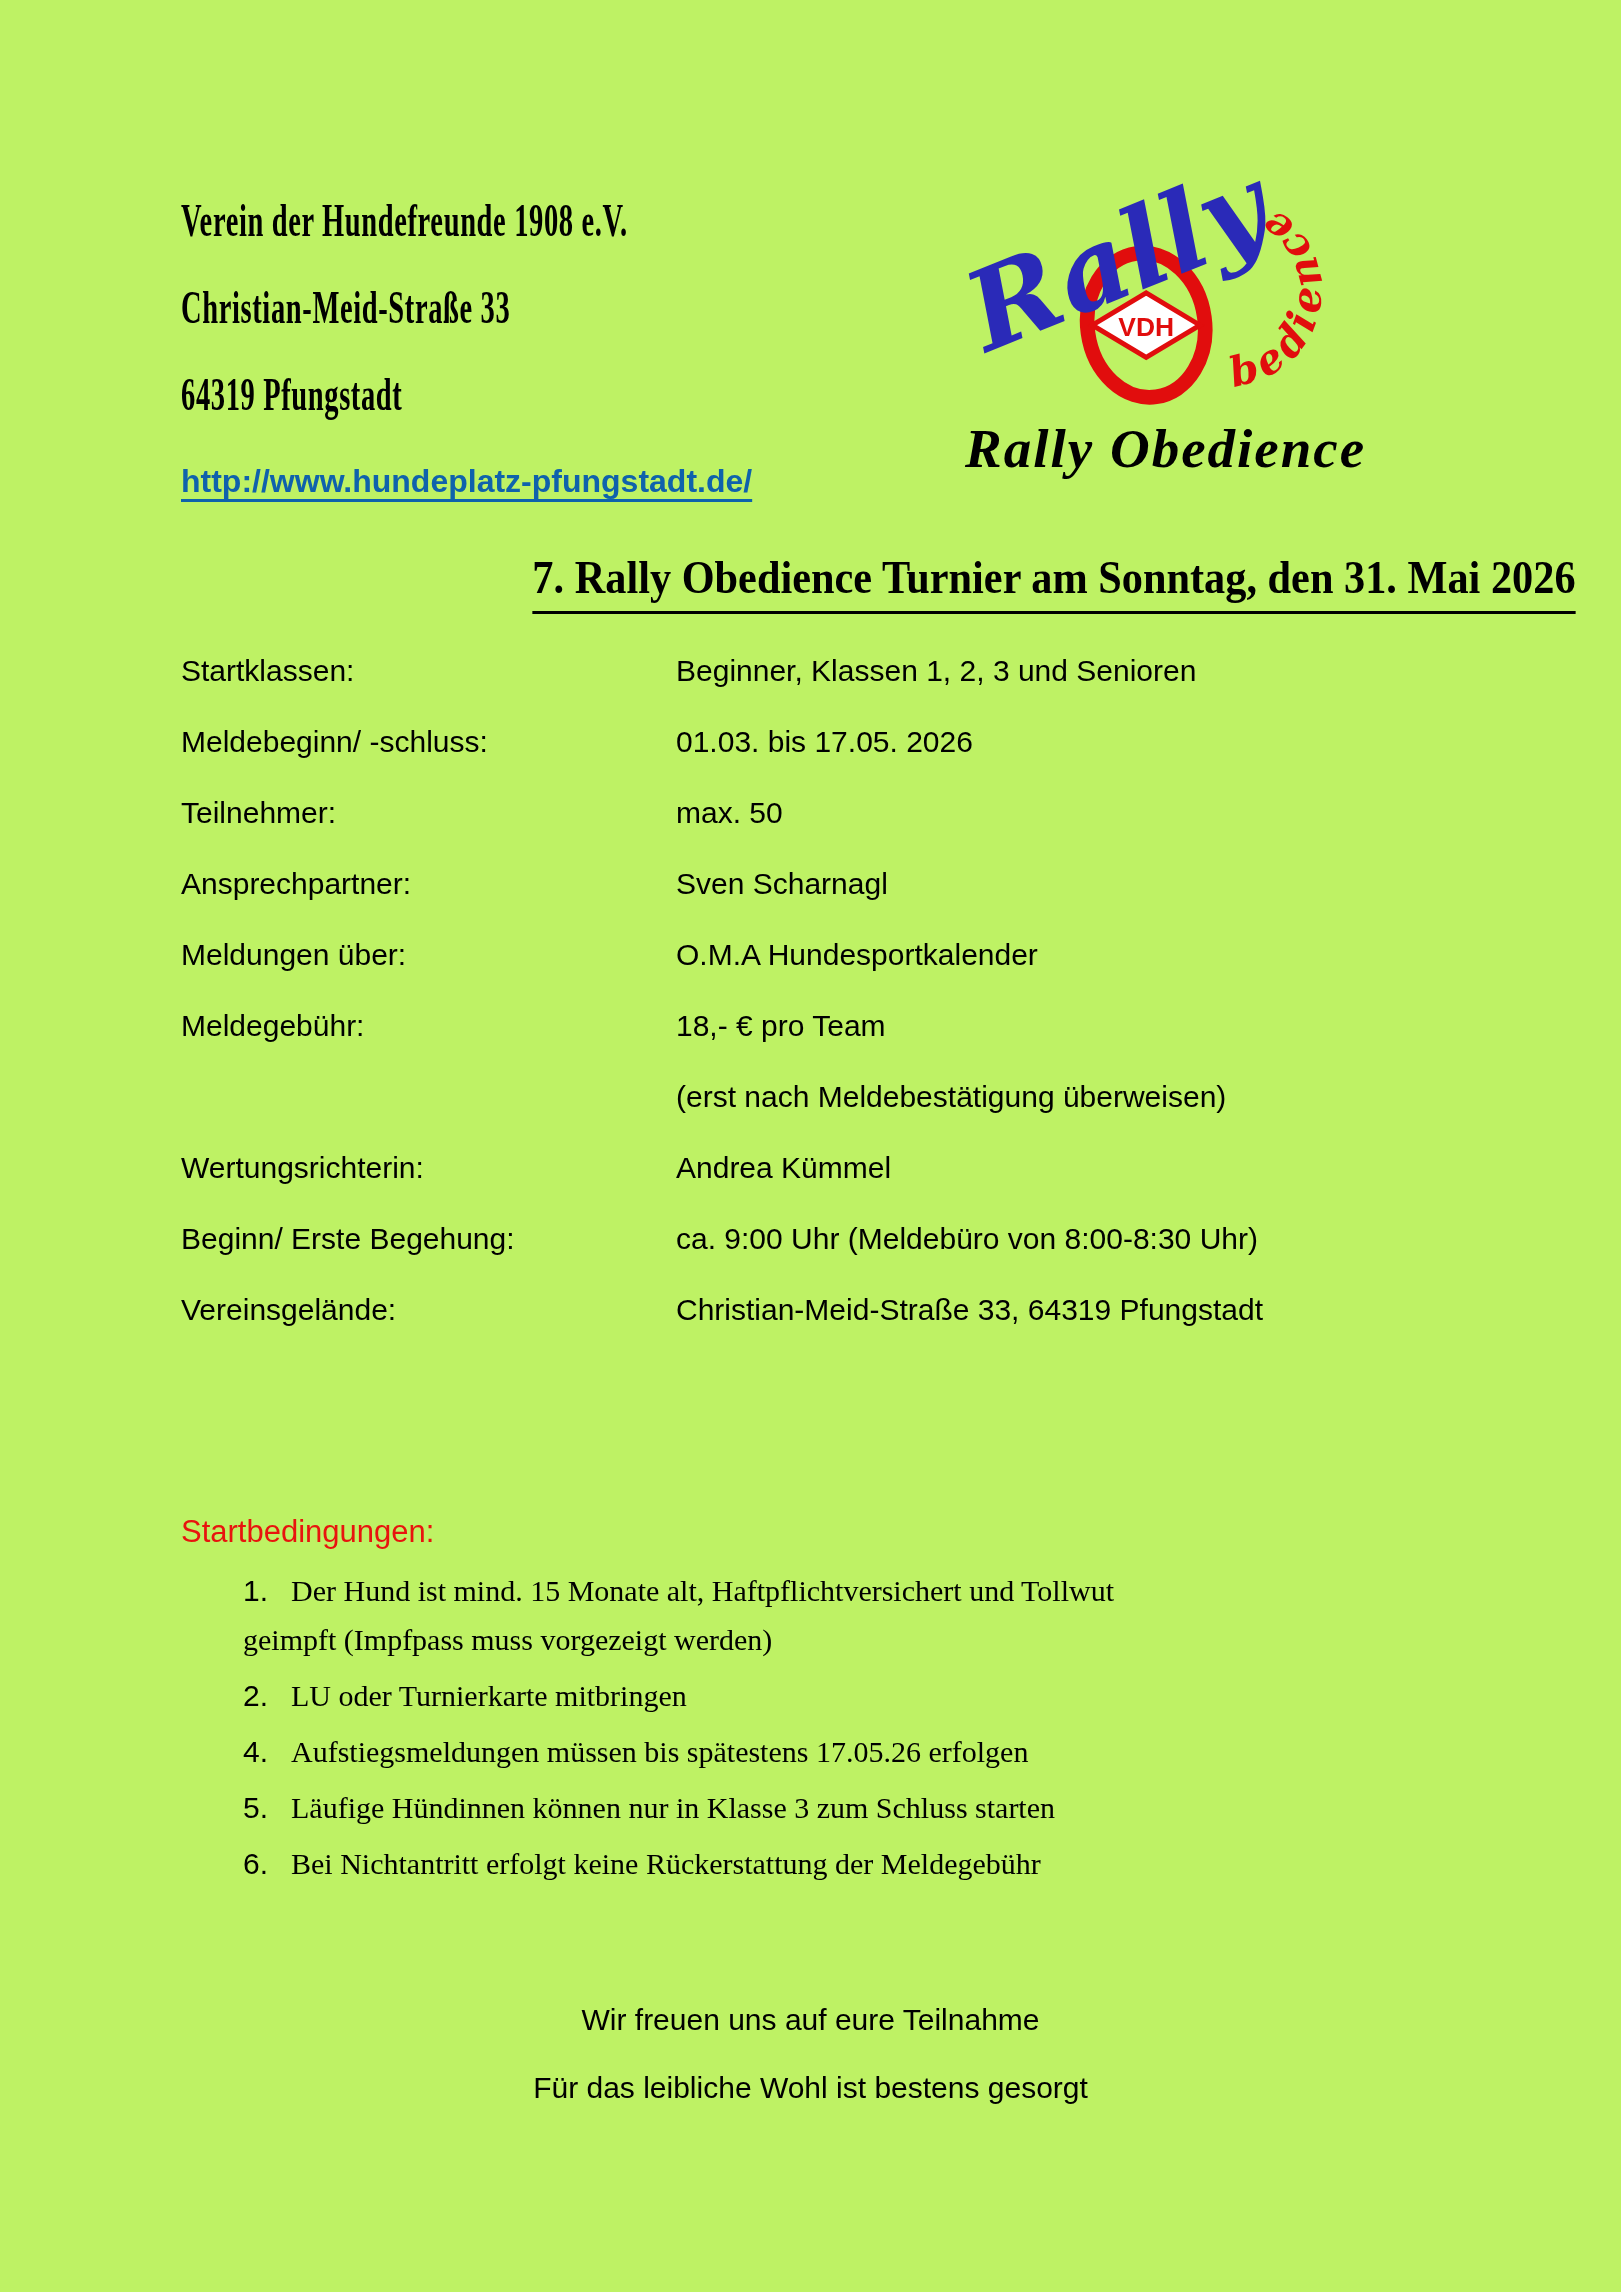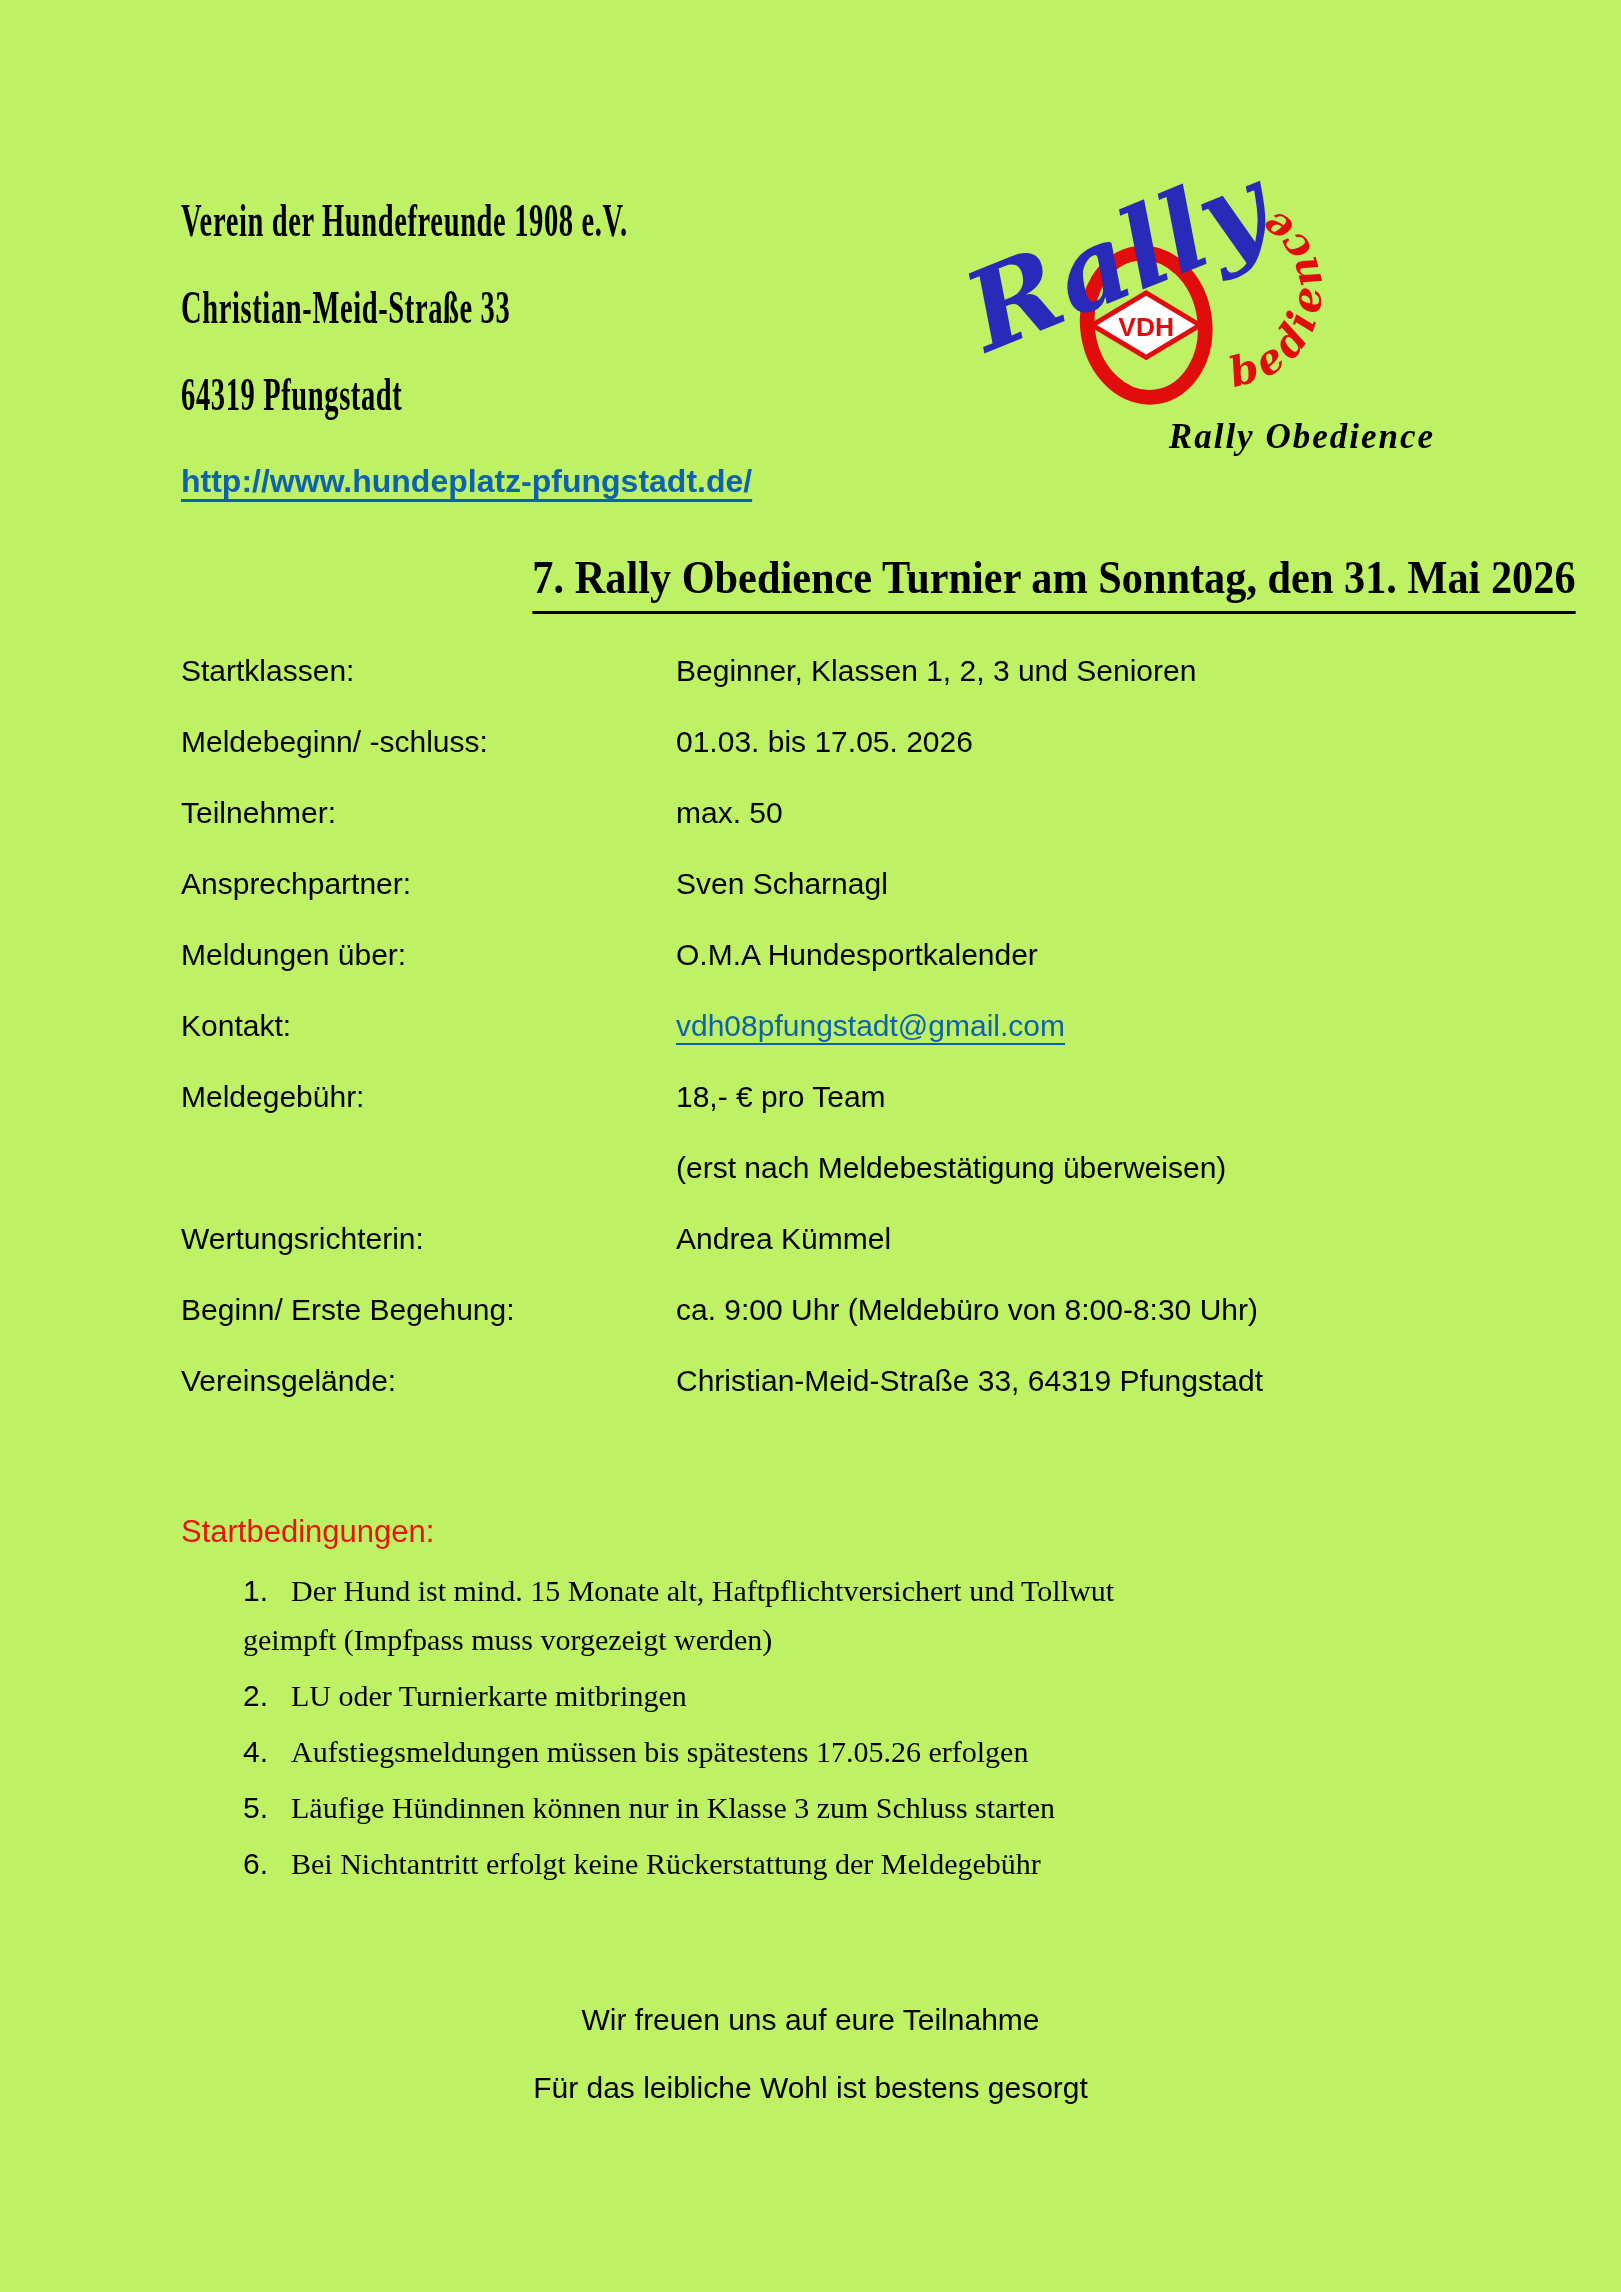--- a/index.html
+++ b/index.html
@@ -19,23 +19,23 @@
   .link-line{line-height:77px;white-space:nowrap;}
   .site-link{
     font-weight:700;font-size:32px;color:var(--link_blue);
     text-decoration:underline;text-decoration-thickness:2.9px;text-underline-offset:6.9px;
     cursor:pointer;
   }
   
   .logo{position:absolute;left:965px;top:149px;width:470px;}
   .logo svg{overflow:visible;display:block;}
   .logo-caption{
-    margin-top:-5.9px;text-align:right;
+    margin-top:-5.9px;text-align:left;
     font-family:"Liberation Serif",serif;font-style:italic;font-weight:700;
-    font-size:35px;letter-spacing:2px;color:#000;white-space:nowrap;
+    font-size:55px;letter-spacing:2px;color:#000;white-space:nowrap;
   }
   
   .title{position:absolute;left:0;top:549px;width:100%;text-align:right;line-height:78px;}
   .title-text{
     display:inline-block;
     font-family:"Liberation Serif",serif;font-weight:700;font-size:46px;
     transform:scaleX(0.92);transform-origin:50% 50%;
     border-bottom:3.9px solid #000;padding-bottom:7.8px;line-height:1.1;
     white-space:nowrap;
   }
@@ -94,21 +94,20 @@
   <div class="title">
     <span class="title-text">7. Rally Obedience Turnier am Sonntag, den 31. Mai 2026</span>
   </div>
 
   <div class="details">
     <div class="row"><span class="lbl">Startklassen:</span><span class="val">Beginner, Klassen 1, 2, 3 und Senioren</span></div>
     <div class="row"><span class="lbl">Meldebeginn/ -schluss:</span><span class="val">01.03. bis 17.05. 2026</span></div>
     <div class="row"><span class="lbl">Teilnehmer:</span><span class="val">max. 50</span></div>
     <div class="row"><span class="lbl">Ansprechpartner:</span><span class="val">Sven Scharnagl</span></div>
     <div class="row"><span class="lbl">Meldungen über:</span><span class="val">O.M.A Hundesportkalender</span></div>
-    <div class="row"><span class="lbl">Kontakt:</span><a class="val email-link">vdh08pfungstadt@gmail.com</a></div>
     <div class="row"><span class="lbl">Meldegebühr:</span><span class="val">18,- € pro Team</span></div>
     <div class="row"><span class="lbl"></span><span class="val">(erst nach Meldebestätigung überweisen)</span></div>
     <div class="row"><span class="lbl">Wertungsrichterin:</span><span class="val">Andrea Kümmel</span></div>
     <div class="row"><span class="lbl">Beginn/ Erste Begehung:</span><span class="val">ca. 9:00 Uhr (Meldebüro von 8:00-8:30 Uhr)</span></div>
     <div class="row"><span class="lbl">Vereinsgelände:</span><span class="val">Christian-Meid-Straße 33, 64319 Pfungstadt</span></div>
   </div>
 
   <div class="cond-heading">Startbedingungen:</div>
   <div class="cond-list">
     <div class="cond-item"><span class="num">1.</span><span class="itext">Der Hund ist mind. 15 Monate alt, Haftpflichtversichert und Tollwut

